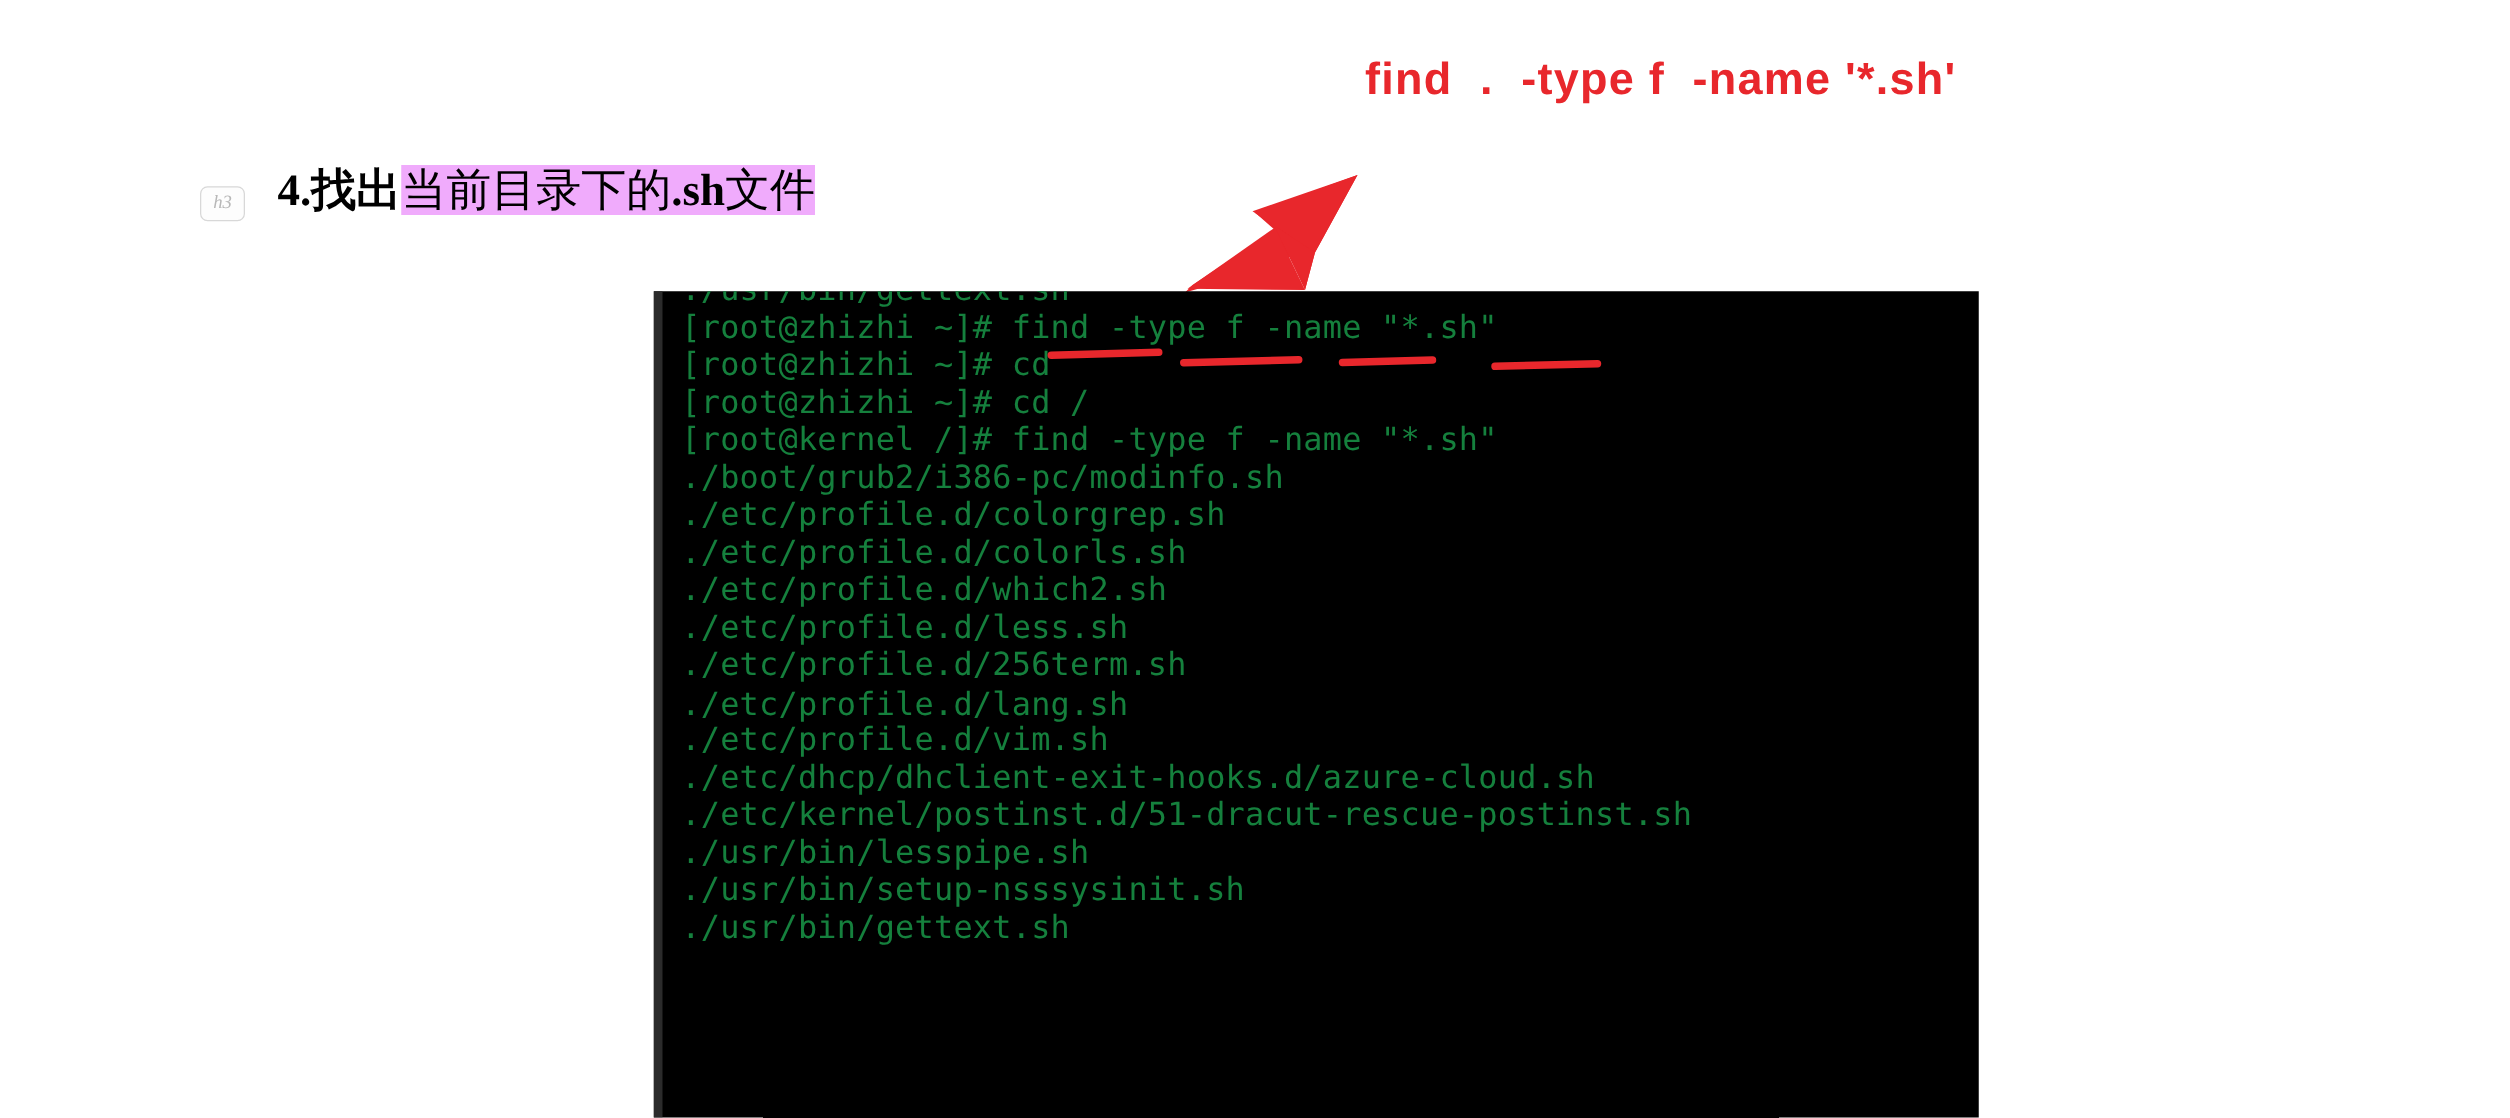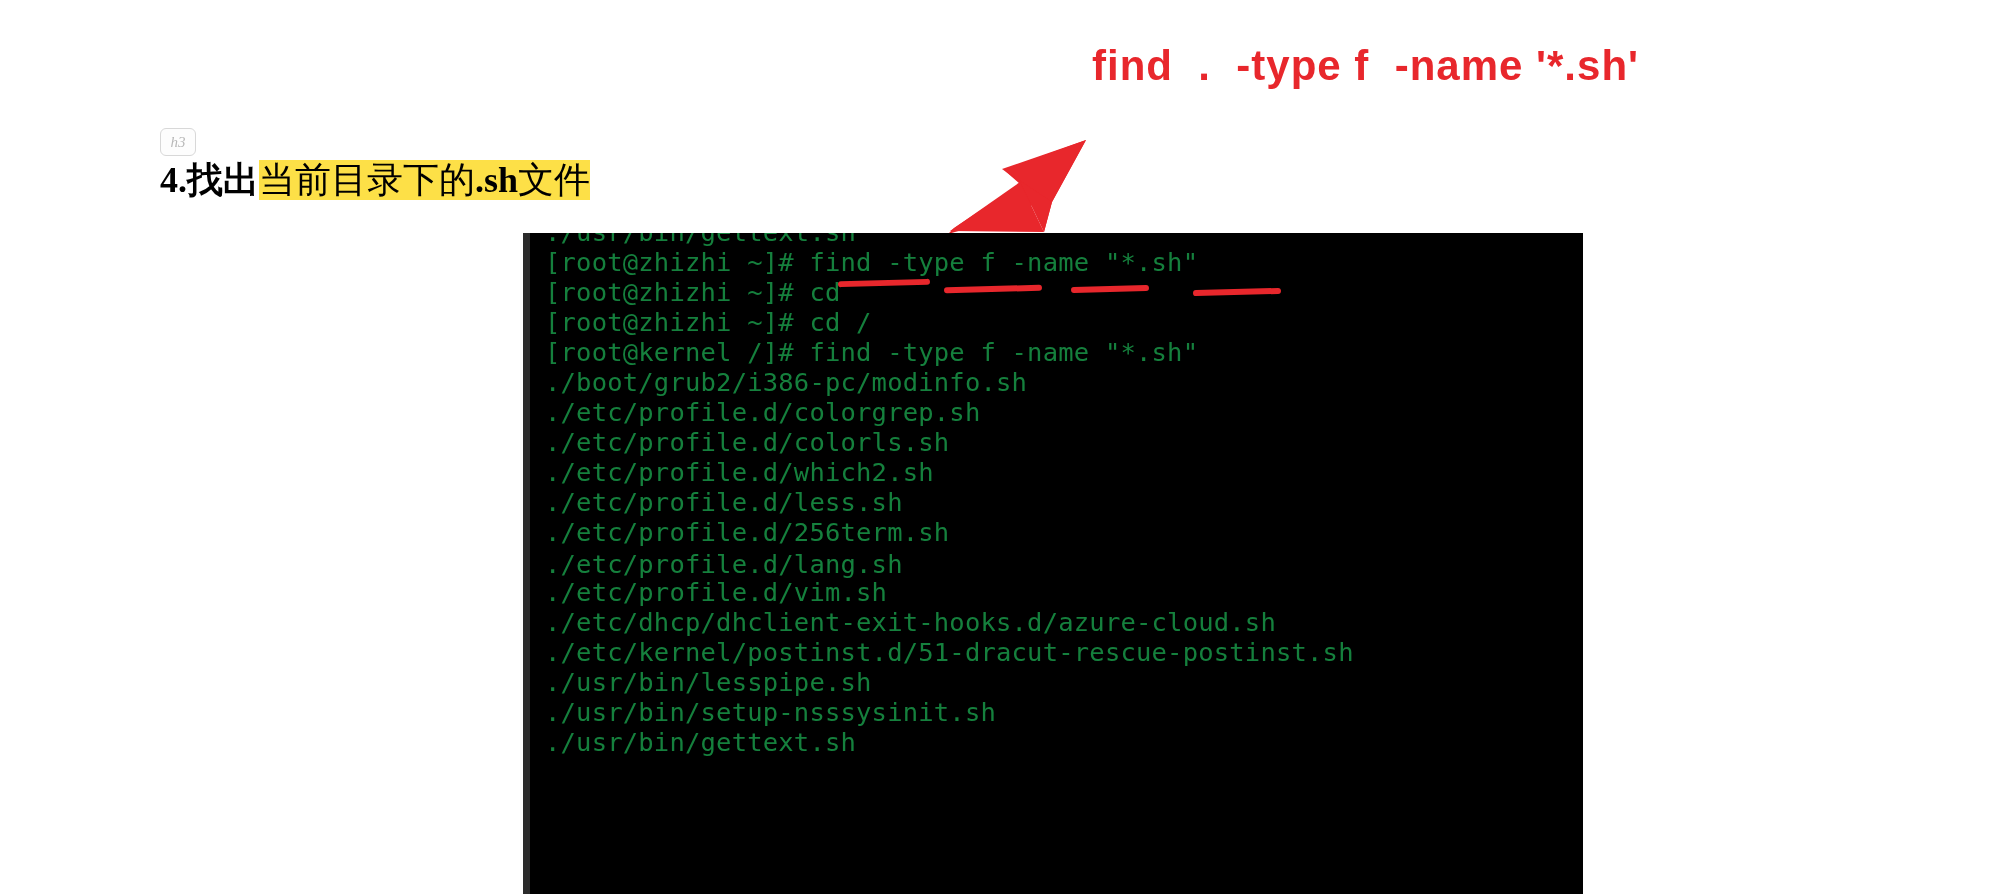--- a/index.html
+++ b/index.html
@@ -14,21 +14,21 @@
     overflow: hidden;
     font-family: "Liberation Sans", sans-serif;
   }
 
   
   #annotation-command {
     position: absolute;
     left: 1092px;
     top: 42px;
     font-family: "Liberation Sans", sans-serif;
-    font-size: 42px;
+    font-size: 36px;
     font-weight: bold;
     color: #e8272c;
     letter-spacing: 1px;
     white-space: pre;
   }
 
   
   #annotation-arrow {
     position: absolute;
     left: 940px;
@@ -37,22 +37,21 @@
     height: 110px;
     pointer-events: none;
   }
 
   
   #heading-row {
     position: absolute;
     left: 160px;
     top: 128px;
     display: flex;
-    align-items: flex-start;
-    flex-direction: column;
+    align-items: flex-end;
   }
   #heading-badge {
     display: inline-flex;
     align-items: center;
     justify-content: center;
     width: 34px;
     height: 26px;
     border: 1.5px solid #d8d8d8;
     border-radius: 6px;
     color: #b8b8b8;
@@ -68,21 +67,21 @@
     font-size: 36px;
     font-weight: bold;
     color: #000000;
     white-space: pre;
     line-height: 1.35;
   }
   #heading-text .plain {
     font-weight: bold;
   }
   #heading-text .selected {
-    background: #fde047;
+    background: #f0abfc;
     font-weight: normal;
   }
   #heading-text .selected .bold-part {
     font-weight: bold;
   }
 
   
   #terminal-window {
     position: absolute;
     left: 523px;

